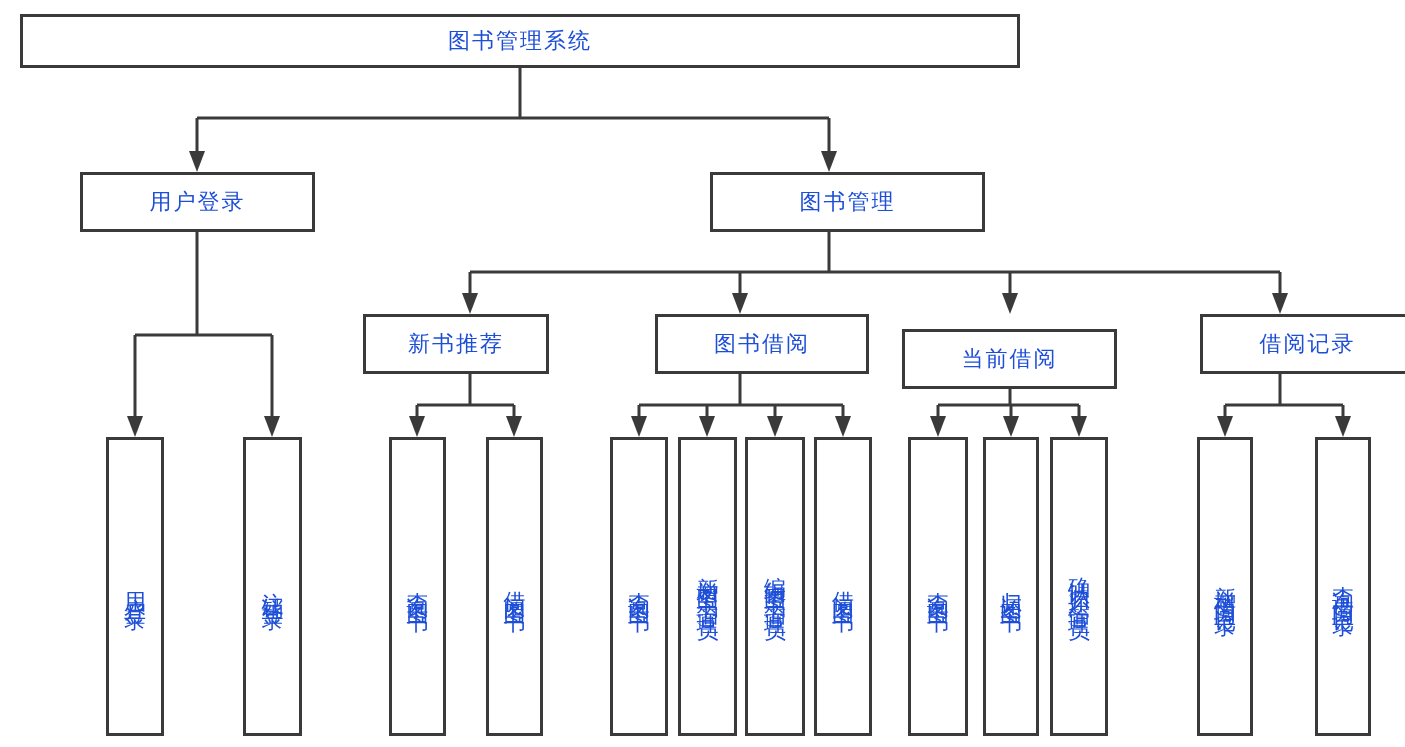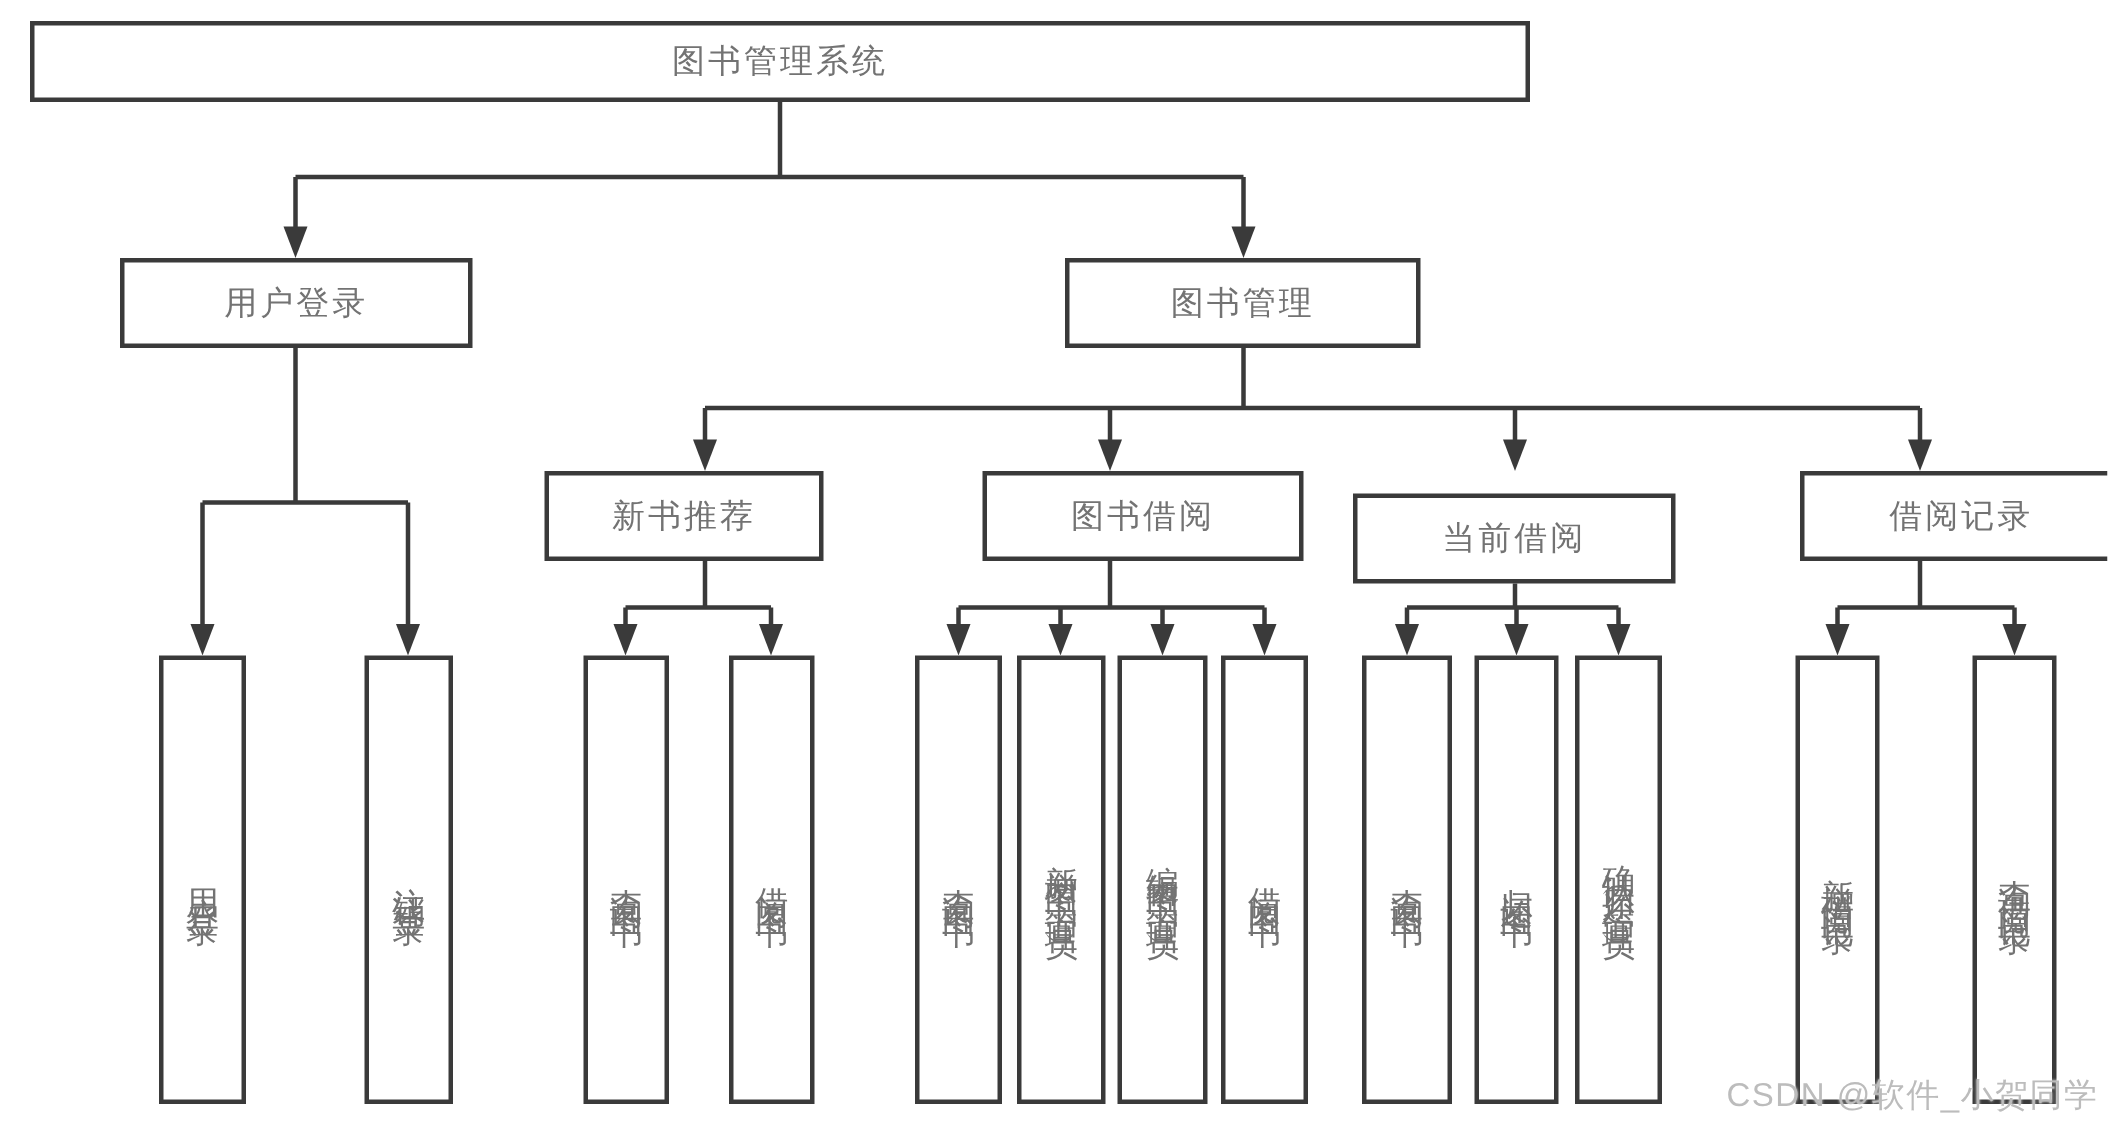--- a/index.html
+++ b/index.html
@@ -23,21 +23,21 @@
     height: 747px;
   }
   .node {
     position: absolute;
     box-sizing: border-box;
     border: 3px solid #3a3a3a;
     background: #ffffff;
     display: flex;
     align-items: center;
     justify-content: center;
-    color: #737373;
+    color: #1d4ed8;
     font-size: 22px;
     letter-spacing: 2px;
     white-space: nowrap;
   }
   .hnode {
     height: 60px;
   }
   .root {
     left: 20px; top: 14px; width: 1000px; height: 54px;
   }
@@ -104,21 +104,21 @@
       <path d="M1003 416 L1019 416 L1011 437 Z"></path>
       <path d="M1071 416 L1087 416 L1079 437 Z"></path>
       <path d="M1217 416 L1233 416 L1225 437 Z"></path>
       <path d="M1335 416 L1351 416 L1343 437 Z"></path>
     </g>
   </svg>
 
   <div class="node root">图书管理系统</div>
 
   <div class="node hnode" style="left:80px; top:172px; width:235px;">用户登录</div>
-  <div class="node hnode" style="left:710px; top:172px; width:237px;">图书管理</div>
+  <div class="node hnode" style="left:710px; top:172px; width:275px;">图书管理</div>
 
   <div class="node hnode" style="left:363px; top:314px; width:186px;">新书推荐</div>
   <div class="node hnode" style="left:633px; top:314px; width:214px;margin-left:22px;">图书借阅</div>
   <div class="node hnode" style="left:902px; top:314px; width:215px;margin-top:15px;">当前借阅</div>
   <div class="node hnode" style="left:1200px; top:314px; width:215px;">借阅记录</div>
 
   <div class="node leaf" style="left:106px; width:58px;">用户登录</div>
   <div class="node leaf" style="left:243px; width:59px;">注销登录</div>
 
   <div class="node leaf" style="left:389px; width:57px;">查询图书</div>
@@ -129,15 +129,14 @@
   <div class="node leaf" style="left:745px; width:60px;">编辑图书（管理员）</div>
   <div class="node leaf" style="left:814px; width:58px;">借阅图书</div>
 
   <div class="node leaf" style="left:908px; width:60px;">查询图书</div>
   <div class="node leaf" style="left:983px; width:56px;">归还图书</div>
   <div class="node leaf" style="left:1050px; width:58px;">确认归还（管理员）</div>
 
   <div class="node leaf" style="left:1197px; width:56px;">新增借阅记录</div>
   <div class="node leaf" style="left:1315px; width:56px;">查询借阅记录</div>
 
-  <div class="watermark">CSDN @软件_小贺同学</div>
 
 </div>
 
 </body></html>

